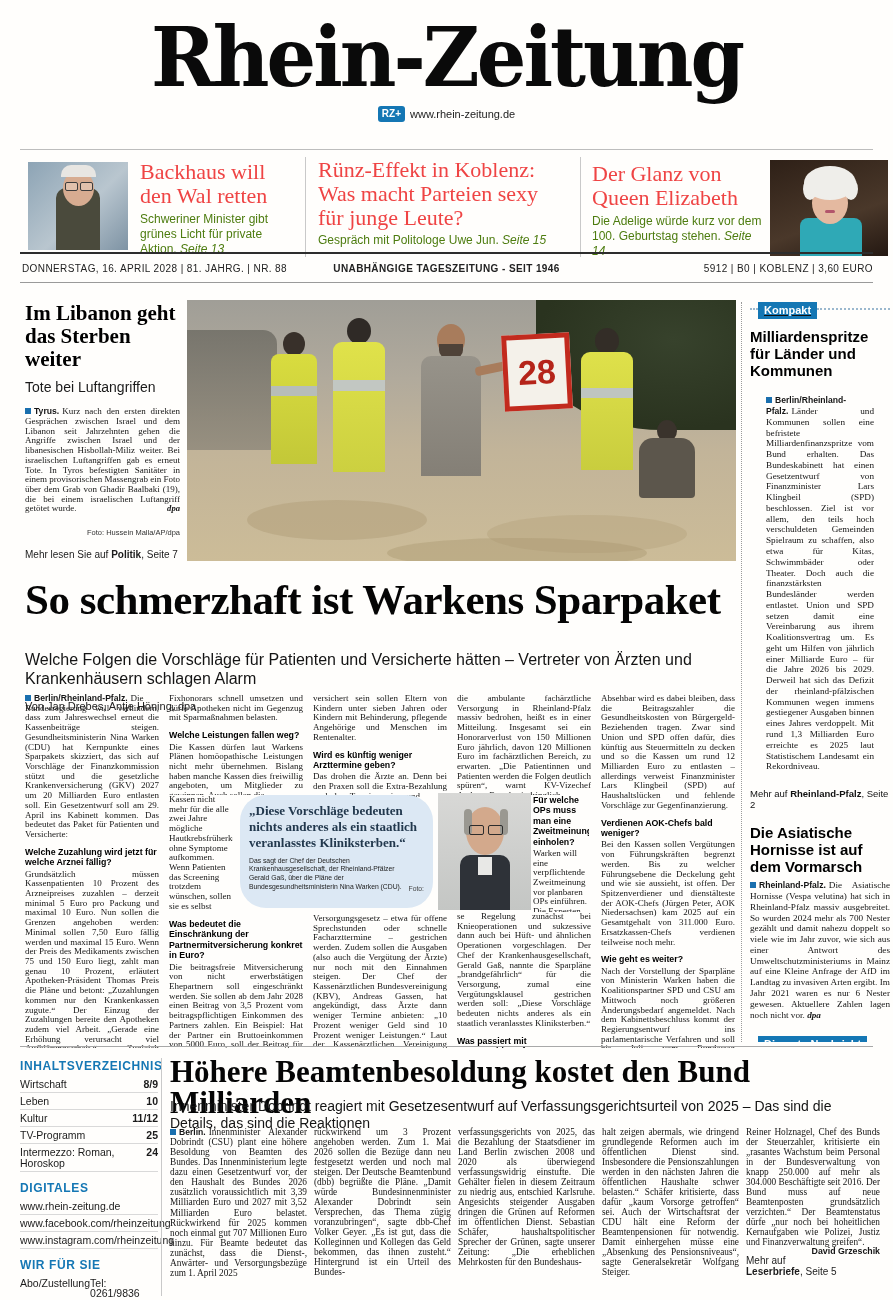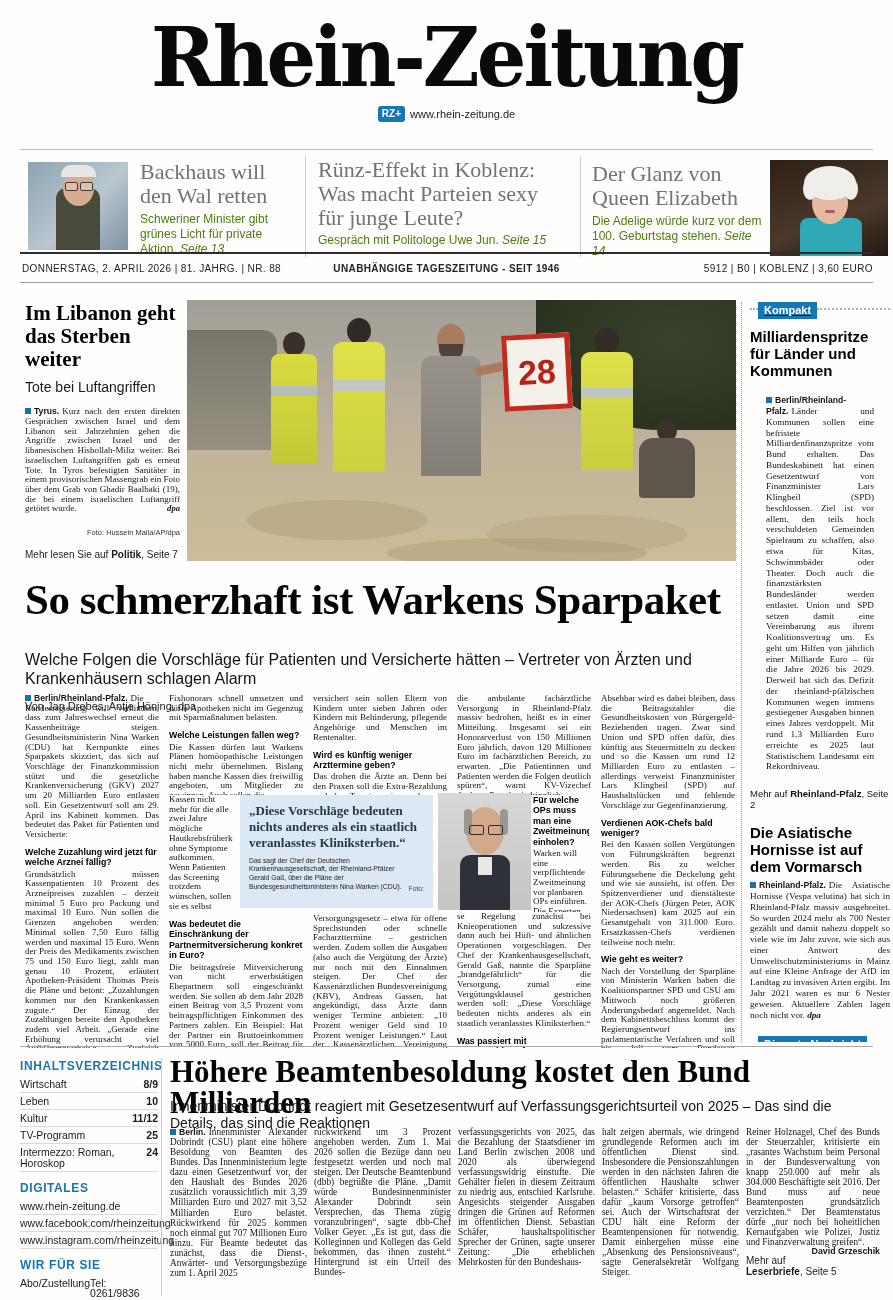--- a/index.html
+++ b/index.html
@@ -12,21 +12,21 @@
   
   .masthead{left:0;top:18px;width:893px;text-align:center;}
   .mast-title{font-family:"DejaVu Serif",serif;font-weight:700;font-size:78px;line-height:1;
               letter-spacing:-3px;color:#0a0a0a;transform:scaleY(1.06);}
   .mast-sub{margin-top:10px;display:flex;justify-content:center;align-items:center;gap:5px;}
   .rz-badge{display:inline-block;background:#1577b4;color:#fff;font:bold 10px/1 "Liberation Sans",sans-serif;
             padding:3px 4px;border-radius:3px;}
   .mast-url{font:11px "Liberation Sans",sans-serif;color:#222;}
 
   
-  .teaser-title{font-family:"Liberation Serif",serif;font-weight:500;font-size:22px;line-height:1.08;color:#737373;}
+  .teaser-title{font-family:"Liberation Serif",serif;font-weight:500;font-size:22px;line-height:1.08;color:#ef4444;}
   .teaser-sub{font:12px/1.25 "Liberation Sans",sans-serif;color:#4d7c0f;margin-top:4px;}
   .teaser-sub i{font-style:italic;}
   .photo-box{overflow:hidden;position:absolute;}
 
   
   .dl{font:10px/1 "Liberation Sans",sans-serif;color:#222;letter-spacing:.4px;}
 
   
   .bt{font-size:9px;line-height:1.08;text-align:justify;color:#151515;hyphens:auto;-webkit-hyphens:auto;}
   .lead{font-family:"Liberation Sans",sans-serif;font-weight:bold;font-size:8.6px;margin-right:3px;}
@@ -135,21 +135,21 @@
       <div class="ph" style="left:30px;top:58px;width:62px;height:38px;background:#2fa9b6;border-radius:8px 8px 0 0;"></div>
       <div class="ph round" style="left:42px;top:22px;width:36px;height:42px;background:#e4b9a0;"></div>
       <div class="ph round" style="left:34px;top:6px;width:52px;height:34px;background:#efeeea;"></div>
       <div class="ph round" style="left:33px;top:18px;width:14px;height:22px;background:#efeeea;"></div>
       <div class="ph round" style="left:74px;top:18px;width:14px;height:22px;background:#efeeea;"></div>
       <div class="ph" style="left:55px;top:50px;width:10px;height:3px;background:#b2556b;border-radius:2px;"></div>
     </div>
   </div>
 
   <div class="abs" style="left:20px;top:252px;width:853px;height:2px;background:#2d2d2d;"></div>
-  <div class="abs dl" style="left:22px;top:264px;">DONNERSTAG, 2. APRIL 2026 | 81. JAHRG. | NR. 88</div>
+  <div class="abs dl" style="left:22px;top:264px;">DONNERSTAG, 16. APRIL 2028 | 81. JAHRG. | NR. 88</div>
   <div class="abs dl" style="left:0;top:264px;width:893px;text-align:center;font-weight:bold;">UNABHÄNGIGE TAGESZEITUNG - SEIT 1946</div>
   <div class="abs dl" style="right:20px;top:264px;">5912 | B0 | KOBLENZ | 3,60 EURO</div>
   <div class="hrule" style="left:20px;top:282px;width:853px;background:#9a9a9a;"></div>
 
   <div class="abs" style="left:25px;top:302px;width:155px;height:258px;">
     <div class="leb-h">Im Libanon geht das Sterben weiter</div>
     <div class="leb-k">Tote bei Luftangriffen</div>
     <p class="bt" style="margin:12px 0 0;">
       <span class="tick"></span><span class="lead">Tyrus.</span><span>Kurz nach den ersten direkten Gesprächen zwischen Israel und dem Libanon seit Jahrzehnten gehen die Angriffe zwischen Israel und der libanesischen Hisbollah-Miliz weiter. Bei israelischen Luftangriffen gab es erneut Tote. In Tyros befestigten Sanitäter in einem provisorischen Massengrab ein Foto über dem Grab von Ghadir Baalbaki (19), die bei einem israelischen Luftangriff getötet wurde.</span>
       <span class="sig">dpa</span>
@@ -277,21 +277,21 @@
 
   <div class="col" style="left:601px;">
     <p class="bt" style="margin:0;">Absehbar wird es dabei bleiben, dass die Beitragszahler die Gesundheitskosten von Bürgergeld-Beziehenden tragen. Zwar sind Union und SPD offen dafür, dies künftig aus Steuermitteln zu decken und so die Kassen um rund 12 Milliarden Euro zu entlasten – allerdings verweist Finanzminister Lars Klingbeil (SPD) auf Haushaltslücken und fehlende Vorschläge zur Gegenfinanzierung.</p>
     <div class="qhead">Verdienen AOK-Chefs bald weniger?</div>
     <p class="bt" style="margin:0;">Bei den Kassen sollen Vergütungen von Führungskräften begrenzt werden. Bis zu welcher Führungsebene die Deckelung geht und wie sie aussieht, ist offen. Der Spitzenverdiener und dienstälteste der AOK-Chefs (Jürgen Peter, AOK Niedersachsen) kam 2025 auf ein Gesamtgehalt von 311.000 Euro. Ersatzkassen-Chefs verdienen teilweise noch mehr.</p>
     <div class="qhead">Wie geht es weiter?</div>
     <p class="bt" style="margin:0;">Nach der Vorstellung der Sparpläne von Ministerin Warken haben die Koalitionspartner SPD und CSU am Mittwoch noch größeren Änderungsbedarf angemeldet. Nach dem Kabinettsbeschluss kommt der Regierungsentwurf ins parlamentarische Verfahren und soll bis Juli vom Bundestag verabschiedet werden.</p>
 
   </div>
 
-  <div class="abs quote-box" style="left:240px;top:795px;width:175px;height:99px;">
+  <div class="abs quote-box" style="left:240px;top:795px;width:175px;height:99px;border-radius:26px;">
     <div class="quote-t">„Diese Vorschläge bedeuten nichts anderes als ein staatlich veranlasstes Kliniksterben.“</div>
     <div style="display:flex;gap:4px;">
       <div class="quote-c" style="flex:1;">Das sagt der Chef der Deutschen Krankenhausgesellschaft, der Rheinland-Pfälzer Gerald Gaß, über die Pläne der Bundesgesundheitsministerin Nina Warken (CDU).</div>
       <div class="quote-cr" style="align-self:flex-end;">Foto:</div>
     </div>
   </div>
   <div class="photo-box" style="left:438px;top:793px;width:93px;height:117px;background:linear-gradient(#d8d8d6,#c4c6c4);">
     <div class="ph" style="left:22px;top:62px;width:50px;height:55px;background:#2e3238;border-radius:10px 10px 0 0;"></div>
     <div class="ph" style="left:40px;top:64px;width:14px;height:18px;background:#e8e8e6;"></div>
     <div class="ph round" style="left:28px;top:14px;width:38px;height:48px;background:#d3a98c;"></div>

